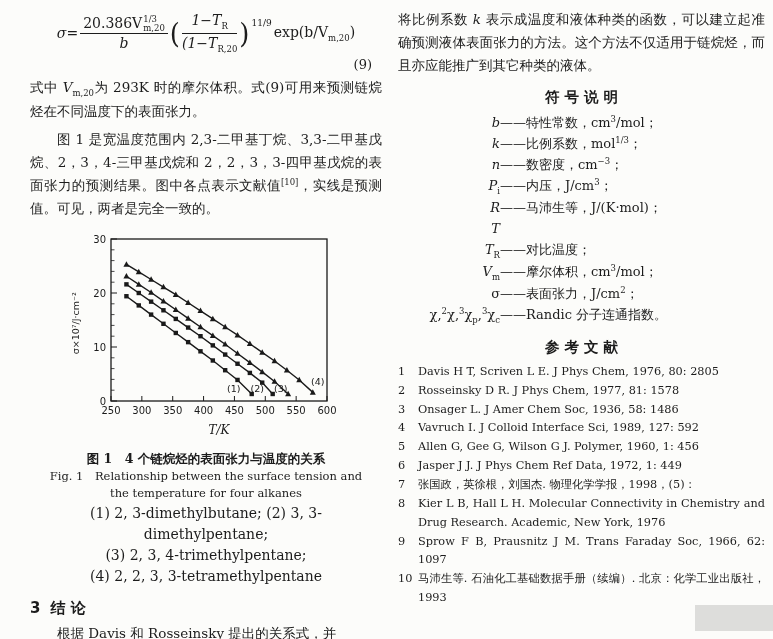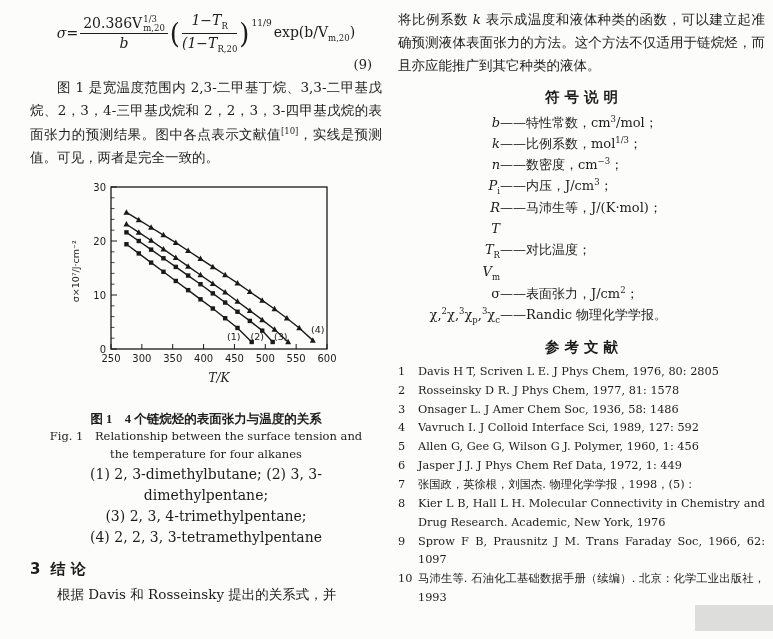--- a/index.html
+++ b/index.html
@@ -32,21 +32,21 @@
   sup{font-size:8.5px;}
   .eq-num{text-align:right;padding-right:10px;font-size:13px;margin-top:3px;}
 
   
   .para{font-size:13.5px;line-height:1.72;text-align:justify;margin:4px 0 0 0;text-indent:2em;}
   .para.noindent{text-indent:0;}
 
   
   figure{margin:8px 0 0 0;text-align:center;}
   .chart{display:inline-block;}
-  .cap-cn{font-size:12.5px;font-weight:bold;margin-top:14px;font-family:Liberation Serif, serif;}
+  .cap-cn{font-size:12.5px;font-weight:bold;margin-top:2px;}
   .cap-en{font-size:11.5px;line-height:1.55;}
   .cap-legend{font-size:14px;line-height:1.5;}
 
   
   .sec{font-size:15px;font-weight:bold;margin:12px 0 4px 0;font-family:"DejaVu Sans","Liberation Sans",sans-serif;}
   .sec .sp{margin-right:10px;}
 
   
   .chead{font-size:14.5px;font-weight:bold;text-align:center;margin:10px 0 6px 0;font-family:"DejaVu Sans","Liberation Sans",sans-serif;}
   .symbols{font-size:13px;line-height:1.6;}
@@ -82,20 +82,21 @@
           <span class="fnum"><span class="it">1−T</span><sub>R</sub></span>
           <span class="fden"><span class="it">(1−T</span><sub>R,20</sub></span>
         </span>
         <span class="bigp">)</span>
         <span class="expsup">11/9</span>
         <span><span>exp(b/V</span><sub>m,20</sub><span>)</span></span>
       </span>
       <div class="eq-num">(9)</div>
     </div>
 
+    <p class="para noindent">式中 <i>V</i><sub>m,20</sub>为 293K 时的摩尔体积。式(9)可用来预测链烷烃在不同温度下的表面张力。</p>
     <p class="para">图 1 是宽温度范围内 2,3-二甲基丁烷、3,3-二甲基戊烷、2，3，4-三甲基戊烷和 2，2，3，3-四甲基戊烷的表面张力的预测结果。图中各点表示文献值<sup>[10]</sup>，实线是预测值。可见，两者是完全一致的。</p>
 
     <figure>
       <div class="chart">
         <svg id="chart-svg" width="278" height="216" viewBox="0 0 278 216">
             <rect x="44" y="10" width="216" height="162" fill="none" stroke="#1a1a1a" stroke-width="1.3"></rect>
             <line x1="44" y1="172" x2="44" y2="167" stroke="#1a1a1a" stroke-width="1"></line>
             <text x="44" y="185" text-anchor="middle" font-size="10" font-family="DejaVu Sans, sans-serif" fill="#1a1a1a">250</text>
             <line x1="74.85714285714286" y1="172" x2="74.85714285714286" y2="167" stroke="#1a1a1a" stroke-width="1"></line>
             <text x="74.85714285714286" y="185" text-anchor="middle" font-size="10" font-family="DejaVu Sans, sans-serif" fill="#1a1a1a">300</text>
@@ -240,28 +241,29 @@
         </div>
       <div class="symrow">
           <span class="sym"><i>T</i></span>
         </div>
       <div class="symrow">
           <span class="sym"><i>T</i><sub>R</sub></span>
           <span class="symdesc">——对比温度；</span>
         </div>
       <div class="symrow">
           <span class="sym"><i>V</i><sub>m</sub></span>
+          <span class="symdesc">——摩尔体积，cm<sup>3</sup>/mol；</span>
         </div>
       <div class="symrow">
           <span class="sym">σ</span>
           <span class="symdesc">——表面张力，J/cm<sup>2</sup>；</span>
         </div>
       <div class="symrow">
           <span class="sym">χ,<sup>2</sup>χ,<sup>3</sup>χ<sub>p</sub>,<sup>3</sup>χ<sub>c</sub></span>
-          <span class="symdesc">——Randic 物理化学学报。</span>
+          <span class="symdesc">——Randic 分子连通指数。</span>
         </div>
     </div>
 
     <h3 class="chead">参  考  文  献</h3>
 
     <div class="refs">
       <div class="refrow">
           <span class="refnum">1</span>
           <span class="reftext">Davis H T, Scriven L E. J Phys Chem, 1976, 80: 2805</span>
         </div>

